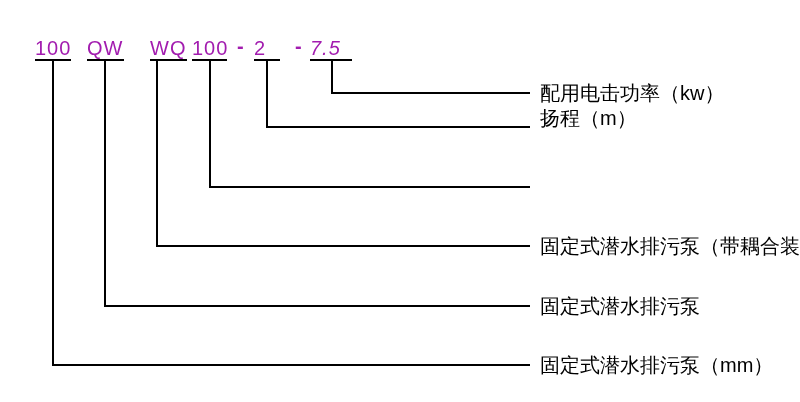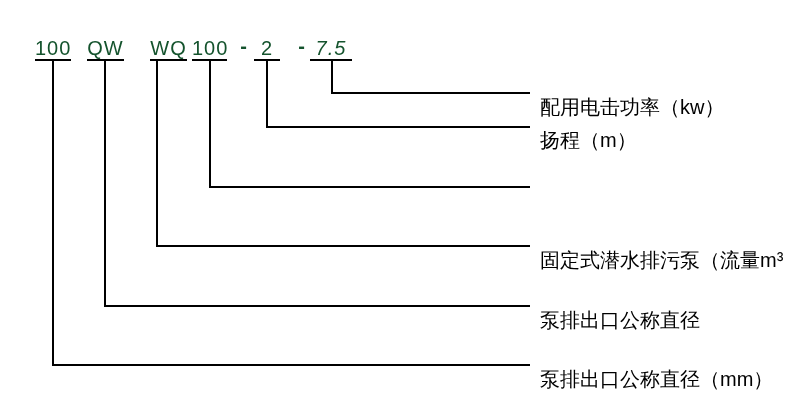--- a/index.html
+++ b/index.html
@@ -16,23 +16,23 @@
     font-family: "Liberation Sans", "DejaVu Sans", sans-serif;
     color: #000000;
   }
   
   .code-token {
     position: absolute;
     top: 37px;
     height: 22px;
     line-height: 22px;
     font-size: 20px;
-    text-align: center;
+    text-align: left;
     white-space: nowrap;
-    color: #14532d;
+    color: #a21caf;
     letter-spacing: 1px;
   }
   .code-token.underlined {
     border-bottom: 2px solid #000000;
   }
   .code-token.dash {
     font-weight: 700;
     line-height: 18px;
   }
   
@@ -47,21 +47,20 @@
     background: #000000;
   }
   
   .label {
     position: absolute;
     left: 540px;
     font-size: 20px;
     line-height: 21px;
     white-space: nowrap;
     color: #000000;
-    margin-top: 14px;
   }
 </style>
 </head>
 <body>
 
 <div class="canvas">
 
   <span class="code-token underlined" style="left:35px;  width:36px;">100</span>
   <span class="code-token underlined" style="left:87px;  width:37px;">QW</span>
   <span class="code-token underlined" style="left:138px; width:37px;margin-left:12px;">WQ</span>
@@ -83,18 +82,18 @@
   <div class="vline" style="left:156px; top:61px;  height:186px;"></div>
   <div class="hline" style="left:156px; top:245px; width:374px;"></div>
 
   <div class="vline" style="left:104px; top:61px;  height:246px;"></div>
   <div class="hline" style="left:104px; top:305px; width:426px;"></div>
 
   <div class="vline" style="left:52px;  top:61px;  height:305px;"></div>
   <div class="hline" style="left:52px;  top:364px; width:478px;"></div>
 
   <div class="label" style="top:83px;">配用电击功率（kw）</div>
-  <div class="label" style="top:116px;">扬程（m）</div>
-  <div class="label" style="top:236px;">固定式潜水排污泵（流量m³</div>
-  <div class="label" style="top:296px;">泵排出口公称直径</div>
-  <div class="label" style="top:355px;">泵排出口公称直径（mm）</div>
+  <div class="label" style="top:108px;">扬程（m）</div>
+  <div class="label" style="top:236px;">固定式潜水排污泵（带耦合装</div>
+  <div class="label" style="top:296px;">固定式潜水排污泵</div>
+  <div class="label" style="top:355px;">固定式潜水排污泵（mm）</div>
 
 </div>
 
 </body></html>

